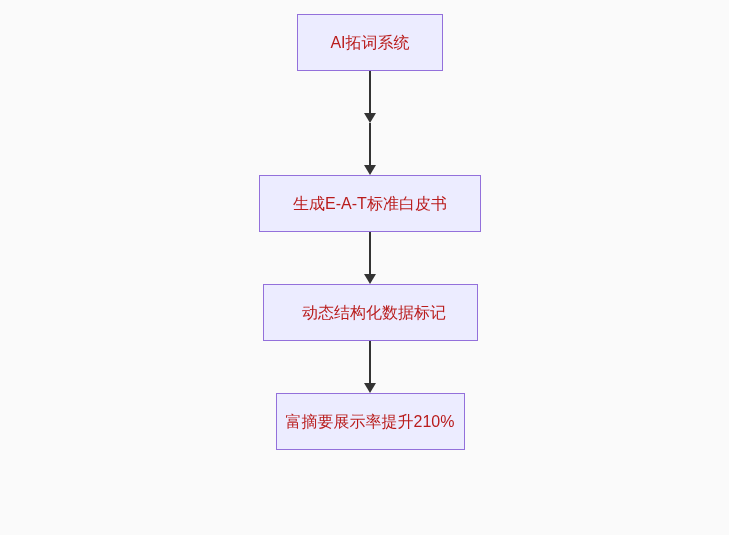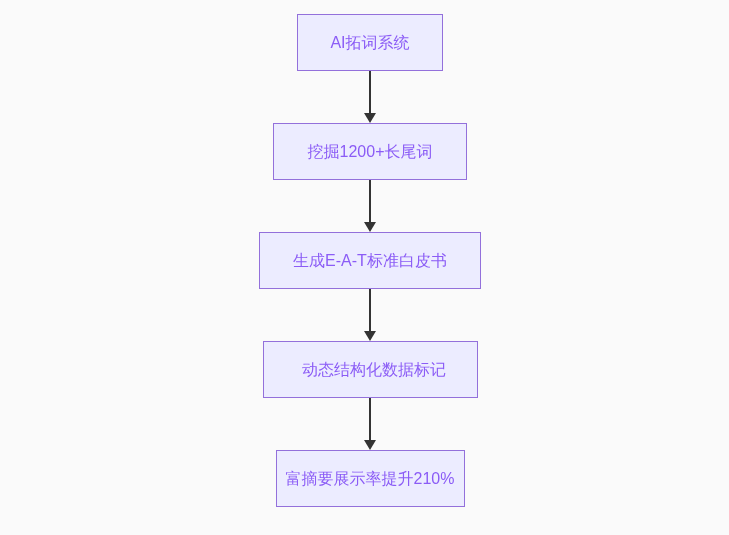--- a/index.html
+++ b/index.html
@@ -24,21 +24,21 @@
     flex-direction: column;
     align-items: center;
   }
   .node {
     height: 57px;
     display: flex;
     align-items: center;
     justify-content: center;
     background: #ECECFF;
     border: 1px solid #9370DB;
-    color: #8b5cf6;
+    color: #b91c1c;
     font-size: 16px;
     line-height: 1;
     white-space: nowrap;
     text-align: center;
   }
   .node-1 { width: 146px; }
   .node-2 { width: 194px; }
   .node-3 { width: 222px; }
   .node-4 { width: 215px; padding-left: 8px; }
   .node-5 { width: 189px; }
@@ -61,23 +61,20 @@
       <span>AI拓词系统</span>
     </div>
 
     <div class="arrow">
       <svg width="14" height="52" viewBox="0 0 14 52" aria-hidden="true">
         <line x1="7" y1="0" x2="7" y2="43" stroke="#333333" stroke-width="2"></line>
         <polygon points="1,42 13,42 7,52" fill="#333333"></polygon>
       </svg>
     </div>
 
-    <div class="node node-2">
-      <span>挖掘1200+长尾词</span>
-    </div>
 
     <div class="arrow">
       <svg width="14" height="52" viewBox="0 0 14 52" aria-hidden="true">
         <line x1="7" y1="0" x2="7" y2="43" stroke="#333333" stroke-width="2"></line>
         <polygon points="1,42 13,42 7,52" fill="#333333"></polygon>
       </svg>
     </div>
 
     <div class="node node-3">
       <span>生成E-A-T标准白皮书</span>

